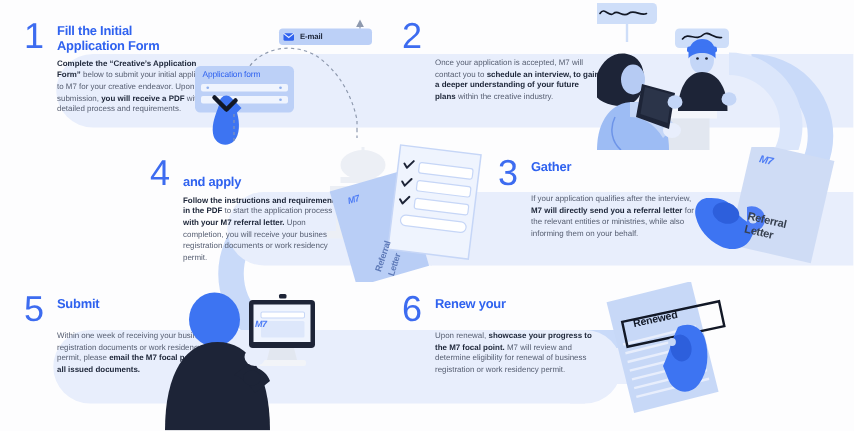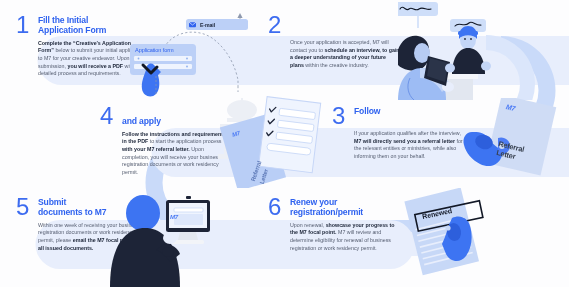--- a/index.html
+++ b/index.html
@@ -295,21 +295,21 @@
     <div class="lbl-ref" style="left:50px; top:72px; transform:rotate(-72deg); font-size:6px; color:#5e7ab8;">
       <span>Referral</span><br>
       <span>Letter</span>
     </div>
   </div>
 
   <div class="step" id="step3">
     <div class="step-head">
       <div class="step-num">3</div>
       <div class="step-title">
-        <span>Follow</span><br>
+        <span>Gather</span><br>
       </div>
     </div>
     <div class="step-body" id="body3"><span>If your application qualifies after the interview, </span><b>M7 will directly send you a referral letter</b><span> for the relevant entities or ministries, while also informing them on your behalf.</span></div>
   </div>
 
   <div class="illo" id="illo3">
     <svg viewBox="0 0 111 92" width="111" height="92" xmlns="http://www.w3.org/2000/svg">
 
       <g transform="rotate(13 62 42)">
         <rect x="34" y="2" width="56" height="70" fill="#cfdcf5"></rect>
@@ -326,21 +326,20 @@
       <span>Referral</span><br>
       <span>Letter</span>
     </div>
   </div>
 
   <div class="step" id="step5">
     <div class="step-head">
       <div class="step-num">5</div>
       <div class="step-title">
         <span>Submit</span><br>
-        <span>documents to M7</span>
       </div>
     </div>
     <div class="step-body" id="body5"><span>Within one week of receiving your business registration documents or work residency permit, please </span><b>email the M7 focal point with all issued documents.</b></div>
   </div>
 
   <div class="illo" id="illo5">
     <svg viewBox="0 0 145 99" width="145" height="99" xmlns="http://www.w3.org/2000/svg">
 
       <rect x="58" y="12" width="44" height="32" rx="2.5" fill="#1d2437"></rect>
       <rect x="61" y="15" width="38" height="25" fill="#eff4fe"></rect>
@@ -359,21 +358,20 @@
       <ellipse cx="60" cy="64" rx="6" ry="5" fill="#1d2437"></ellipse>
     </svg>
     <div class="lbl-m7" style="left:62px; top:26px; font-size:6px;">M7</div>
   </div>
 
   <div class="step" id="step6">
     <div class="step-head">
       <div class="step-num">6</div>
       <div class="step-title">
         <span>Renew your</span><br>
-        <span>registration/permit</span>
       </div>
     </div>
     <div class="step-body" id="body6"><span>Upon renewal, </span><b>showcase your progress to the M7 focal point.</b><span> M7 will review and determine eligibility for renewal of business registration or work residency permit.</span></div>
   </div>
 
   <div class="illo" id="illo6">
     <svg viewBox="0 0 171 99" width="171" height="99" xmlns="http://www.w3.org/2000/svg">
 
       <g transform="rotate(-14 50 48)">
         <rect x="16" y="4" width="58" height="76" fill="#c7d8f7"></rect>

